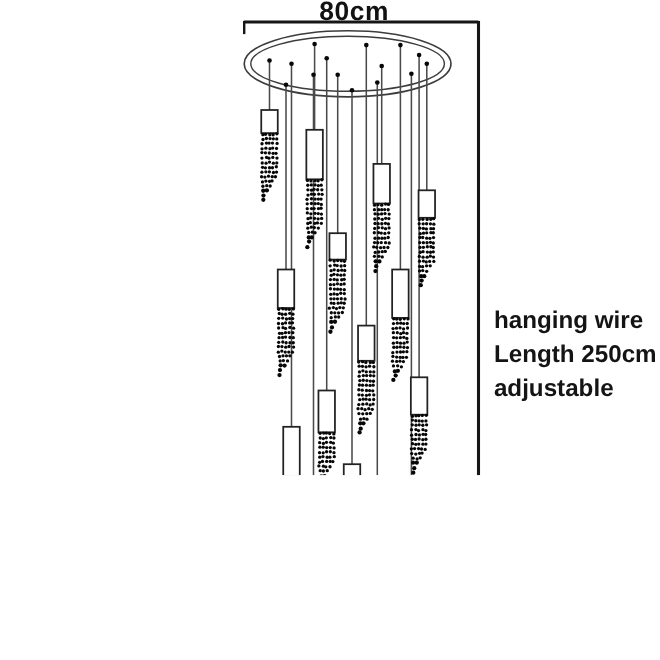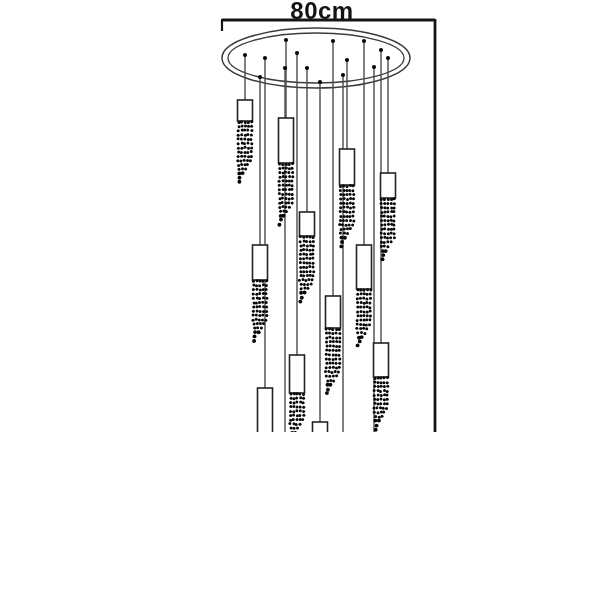--- a/index.html
+++ b/index.html
@@ -34,20 +34,25 @@
   }
   svg { position: absolute; left: 0; top: 0; }
 </style>
 </head>
 <body>
 
 <div class="stage">
 
   <div class="dim-label">80cm</div>
 
+  <div class="note">
+    <div>hanging wire</div>
+    <div>Length 250cm</div>
+    <div>adjustable</div>
+  </div>
 
   <svg id="scene" width="600" height="600" viewBox="0 0 600 600">
       <g>
         <line x1="222" y1="20" x2="435" y2="20" stroke="#161616" stroke-width="2.8"></line>
         <line x1="222" y1="19" x2="222" y2="31" stroke="#161616" stroke-width="2.2"></line>
         <line x1="435" y1="19" x2="435" y2="593" stroke="#161616" stroke-width="2.8"></line>
         <line x1="424" y1="592" x2="433" y2="592" stroke="#aaaaaa" stroke-width="2"></line>
       </g>
       <g>
         <ellipse cx="316" cy="58" rx="94" ry="30" fill="none" stroke="#3c3c3c" stroke-width="1.5"></ellipse>

